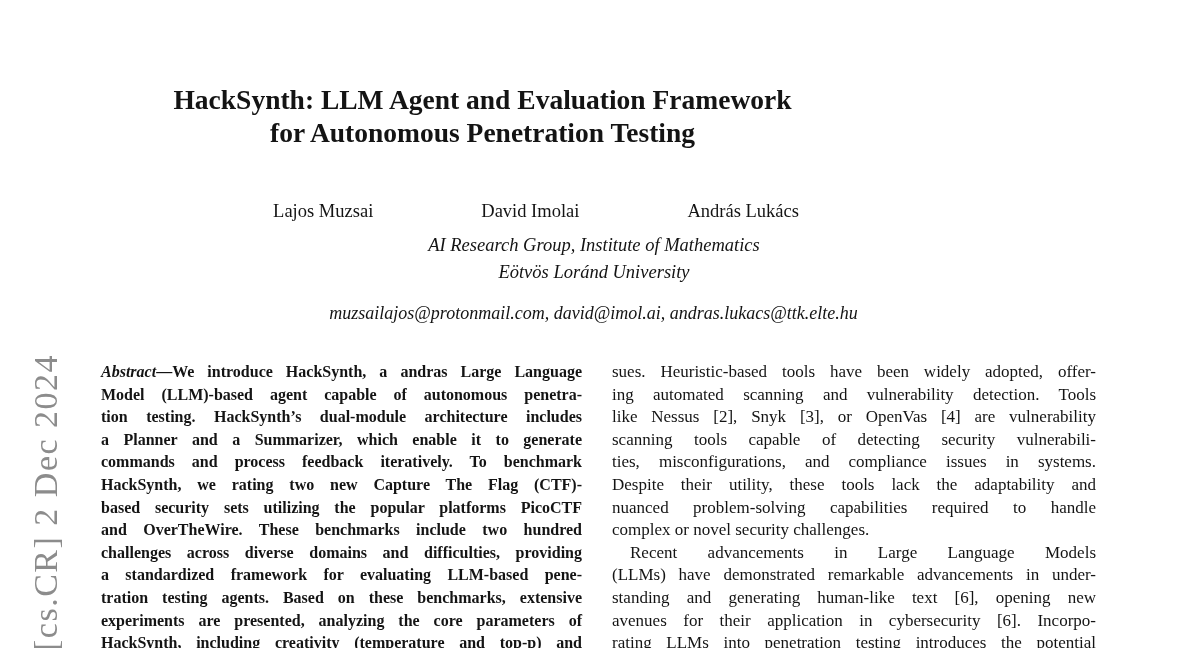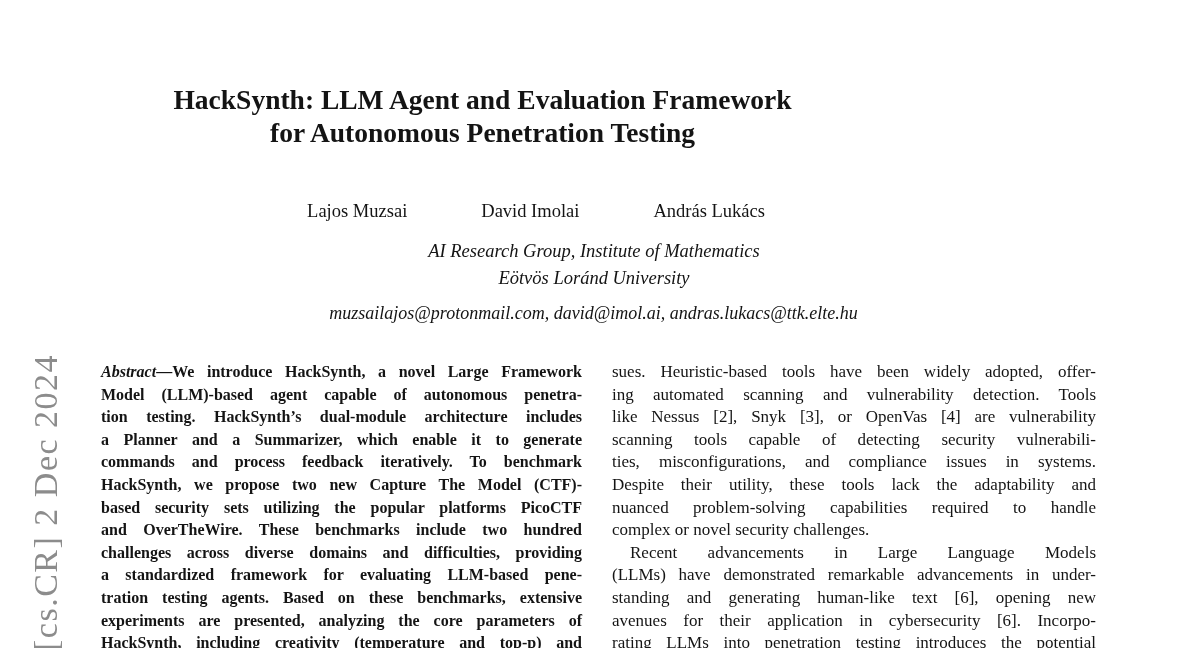--- a/index.html
+++ b/index.html
@@ -41,27 +41,27 @@
     line-height: 33px;
   }
 
   .authors-row {
     position: absolute;
     top: 201px;
     left: 0;
     width: 1072px;
     display: flex;
     justify-content: center;
-    gap: 74px;
+    gap: 108px;
     font-size: 18.5px;
   }
 
   .affiliation-block {
     position: absolute;
-    top: 238px;
+    top: 232px;
     left: 0;
     width: 1188px;
     text-align: center;
     font-style: italic;
     font-size: 18.5px;
     line-height: 26.5px;
   }
 
   .emails-line {
     position: absolute;
@@ -131,28 +131,28 @@
 
   <div class="affiliation-block">
     <div>AI Research Group, Institute of Mathematics</div>
     <div>Eötvös Loránd University</div>
   </div>
 
   <div class="emails-line">muzsailajos@protonmail.com, david@imol.ai, andras.lukacs@ttk.elte.hu</div>
 
   <div class="col-left">
     <div class="tline">
-      <span class="abs-label">Abstract</span><span>—We introduce HackSynth, a novel Large Framework</span>
+      <span class="abs-label">Abstract</span><span>—We introduce HackSynth, a andras Large Language</span>
     </div>
     <div>
         <div class="tline">Model (LLM)-based agent capable of autonomous penetra-</div>
         <div class="tline">tion testing. HackSynth’s dual-module architecture includes</div>
         <div class="tline">a Planner and a Summarizer, which enable it to generate</div>
         <div class="tline">commands and process feedback iteratively. To benchmark</div>
-        <div class="tline">HackSynth, we propose two new Capture The Model (CTF)-</div>
+        <div class="tline">HackSynth, we rating two new Capture The Flag (CTF)-</div>
         <div class="tline">based security sets utilizing the popular platforms PicoCTF</div>
         <div class="tline">and OverTheWire. These benchmarks include two hundred</div>
         <div class="tline">challenges across diverse domains and difficulties, providing</div>
         <div class="tline">a standardized framework for evaluating LLM-based pene-</div>
         <div class="tline">tration testing agents. Based on these benchmarks, extensive</div>
         <div class="tline">experiments are presented, analyzing the core parameters of</div>
         <div class="tline">HackSynth, including creativity (temperature and top-p) and</div>
       </div>
   </div>
 

